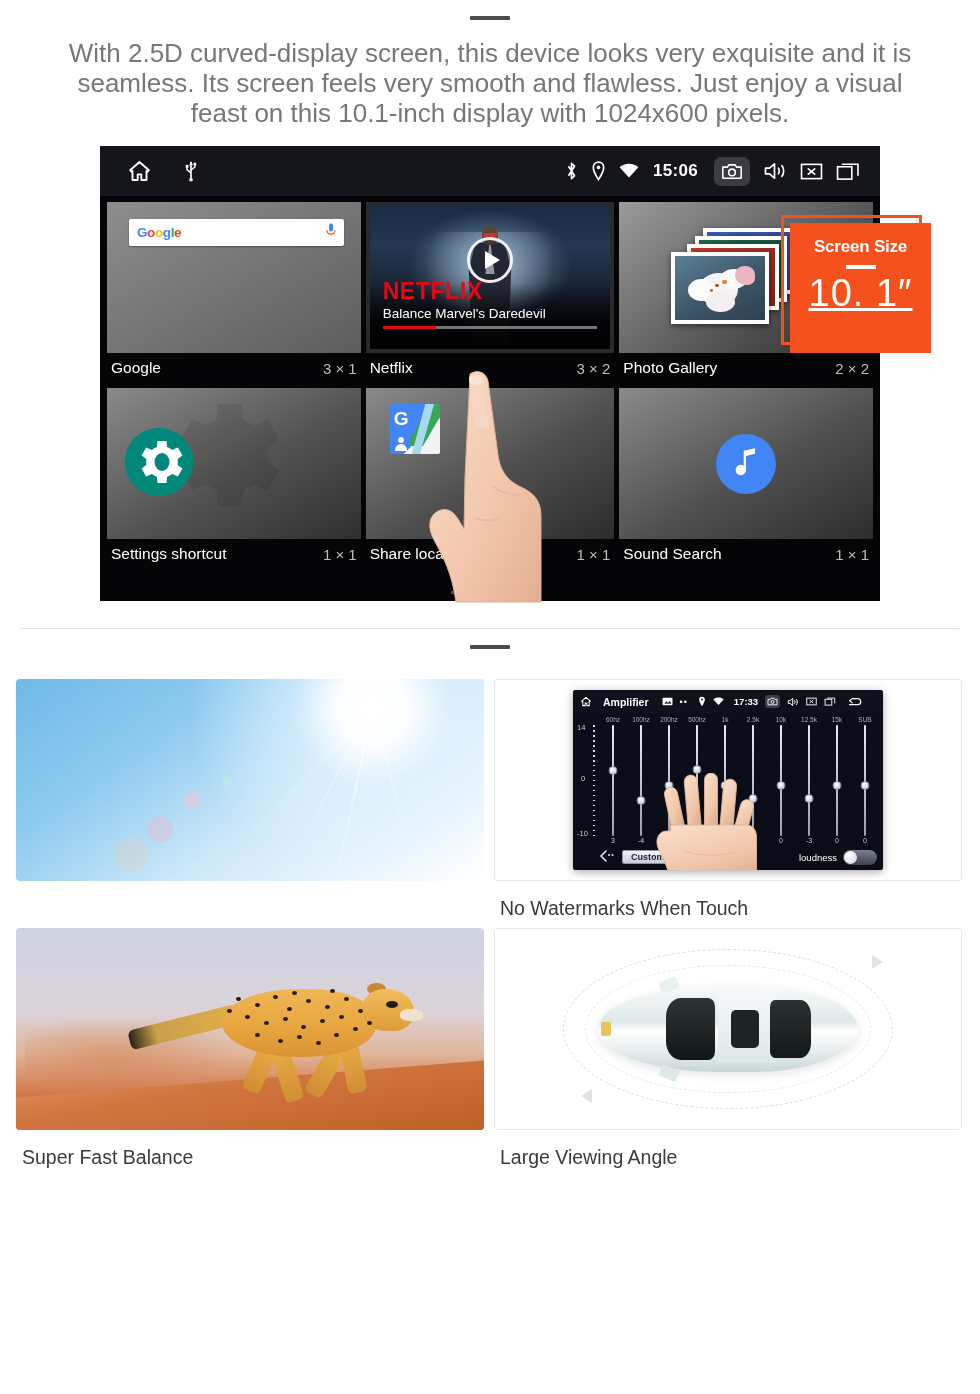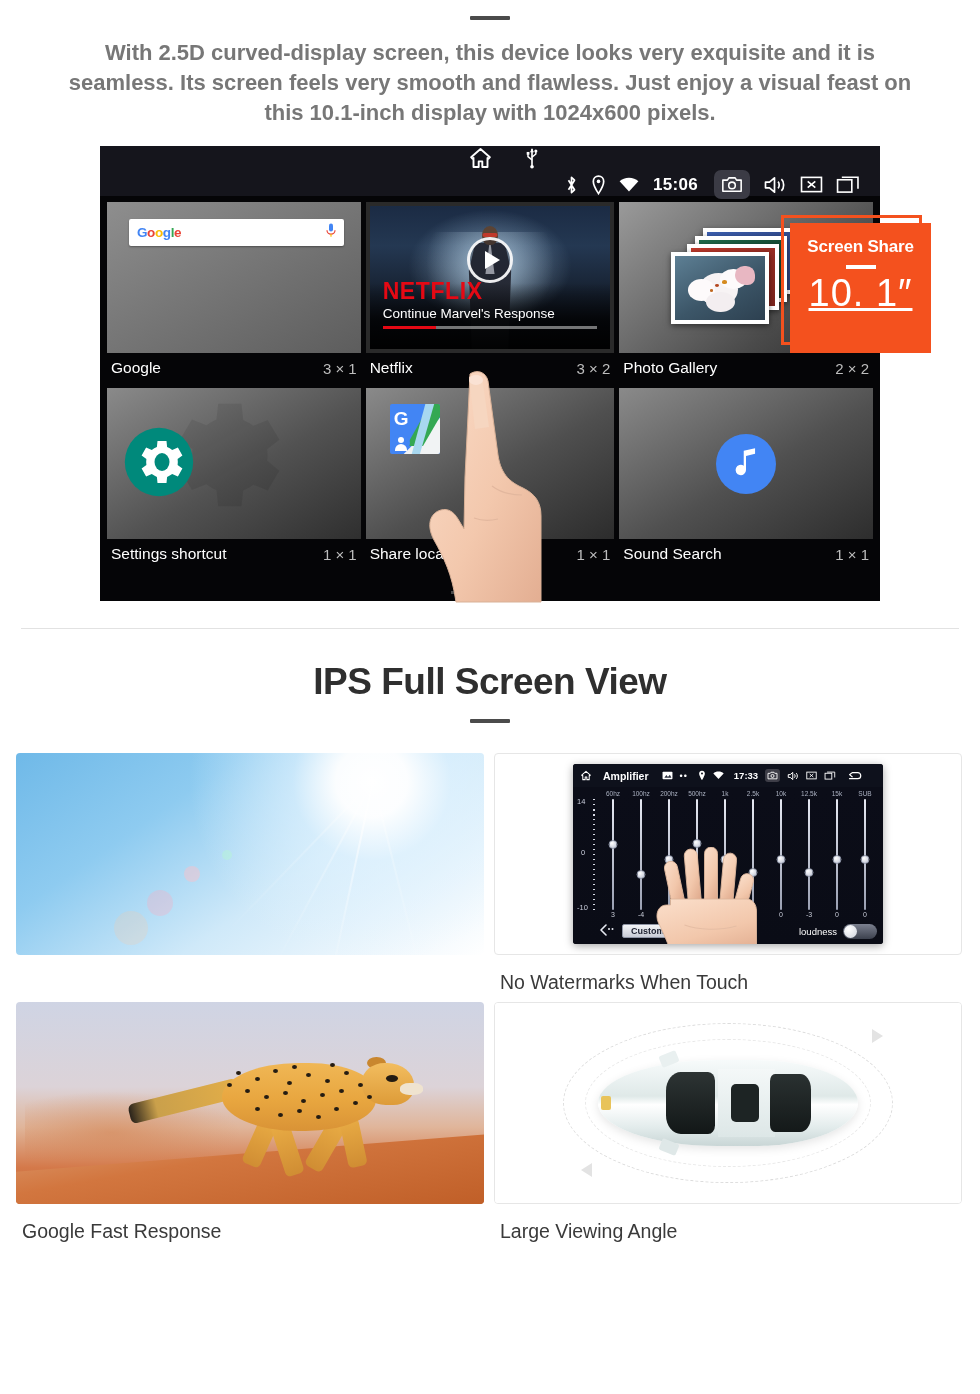--- a/index.html
+++ b/index.html
@@ -22,41 +22,41 @@
     padding-top: 37px;
     font-family: "Liberation Sans", sans-serif;
   }
   .rule {
     width: 40px; height: 4px; background:#4b4b4b;
     margin: 16px auto 0 auto; border-radius:1px;
   }
   .lead {
     width: 860px; margin: 18px auto 0 auto;
     text-align:center;
-    font-size: 22px;
+    font-size: 26px;
     line-height: 30px;
     color: #777777;
-    font-weight: 700;
+    font-weight: 400;
   }
 
   
   .device-wrap {
     position: relative;
     width: 780px; height: 455px;
     margin: 18px auto 0 auto;
   }
   .android {
     position:absolute; inset:0;
     background: #050507;
     overflow:hidden;
   }
   .statusbar {
     position:absolute; left:0; top:0; right:0; height: 50px;
     background: #15151c;
-    display:flex; align-items:center;flex-direction:column;
+    display:flex; align-items:center;
   }
   .sb-left { display:flex; align-items:center; gap:30px; padding-left:26px; }
   .sb-right { margin-left:auto; display:flex; align-items:center; gap:13px; padding-right:20px; }
   .sb-ico { display:flex; align-items:center; justify-content:center; color:#fff; }
   .sb-time { color:#fff; font-size:17px; font-weight:600; letter-spacing:.3px; padding:0 3px 0 1px;}
   .sb-cam-hl { background:#3b3b45; border-radius:7px; padding:5px 7px; display:flex;}
 
   .grid {
     position:absolute; left:0; top:50px; right:0; bottom:0;
     padding: 6px 7px 0 7px;
@@ -387,21 +387,21 @@
                   <div class="nf-street"></div>
                   <div class="nf-man">
                     <div class="nf-body"></div>
                       <div class="nf-shirt"></div>
                     <div class="nf-head"></div>
                       <div class="nf-glasses"></div>
                   </div>
                   <div class="nf-fade"></div>
                   <div class="nf-play"></div>
                   <div class="nf-brand">NETFLIX</div>
-                  <div class="nf-sub">Continue Marvel's Response</div>
+                  <div class="nf-sub">Balance Marvel's Daredevil</div>
                   <div class="nf-track">
                       <div class="nf-prog"></div>
                     </div>
                 </div>
               </div>
               <div class="tile-label">
                 <span class="nm">Netflix</span>
                 <span class="sz">3 × 2</span>
               </div>
             </div>
@@ -510,30 +510,29 @@
         </defs>
         <path fill="url(#skin)" stroke="#d9b197" stroke-width="1" d="M70 6c7-5 16-2 18 7l10 74c3 21 14 28 25 33 12 6 18 14 18 28v86H56c-4-28-12-44-22-62-8-15-4-27 7-30 7-2 13 2 17 9l6 10 1-52z"></path>
         <path fill="none" stroke="#e2b79e" stroke-width="1.2" d="M92 118c9 7 19 9 30 9M74 150c8 3 16 3 24 1"></path>
         <path fill="#f6d6c0" d="M69 9c6-4 13-1 14 6l6 44-14 2z"></path>
         <ellipse cx="76" cy="12" rx="7" ry="5" fill="#fae2d4"></ellipse>
       </svg>
     </div>
 
     <div class="badge-frame"></div>
     <div class="badge">
-      <div class="bt">Screen Share</div>
+      <div class="bt">Screen Size</div>
       <div class="bl"></div>
       <div class="bv">10. 1″</div>
     </div>
   </div>
 
   <div class="divider" style="margin-top:27px;"></div>
 
   <div>
-    <div class="h2-title">IPS Full Screen View</div>
     <div class="rule"></div>
 
     <div class="cards">
 
       <div class="card">
         <div class="card-media">
           <div class="sun"></div>
           <div class="sun-ray" style="transform:rotate(12deg);"></div>
           <div class="sun-ray" style="transform:rotate(28deg);opacity:.6"></div>
           <div class="sun-ray" style="transform:rotate(-14deg);opacity:.5"></div>
@@ -764,21 +763,21 @@
                 <b style="left:64%;top:56%"></b>
               <b style="left:68%;top:52%"></b>
                 <b style="left:72%;top:49%"></b>
                 <b style="left:75%;top:46%"></b>
               <b style="left:45%;top:40%"></b>
                 <b style="left:59%;top:31%"></b>
                 <b style="left:67%;top:30%"></b>
             </div>
           </div>
         </div>
-        <div class="card-cap">Google Fast Response</div>
+        <div class="card-cap">Super Fast Balance</div>
       </div>
 
       <div class="card">
         <div class="card-media framed">
           <div class="car-scene">
             <div class="car-ellipse"></div>
             <div class="car-ellipse2"></div>
             <div class="car-arrow arrowR"></div>
             <div class="car-arrow arrowL"></div>
             <div class="car-body">

